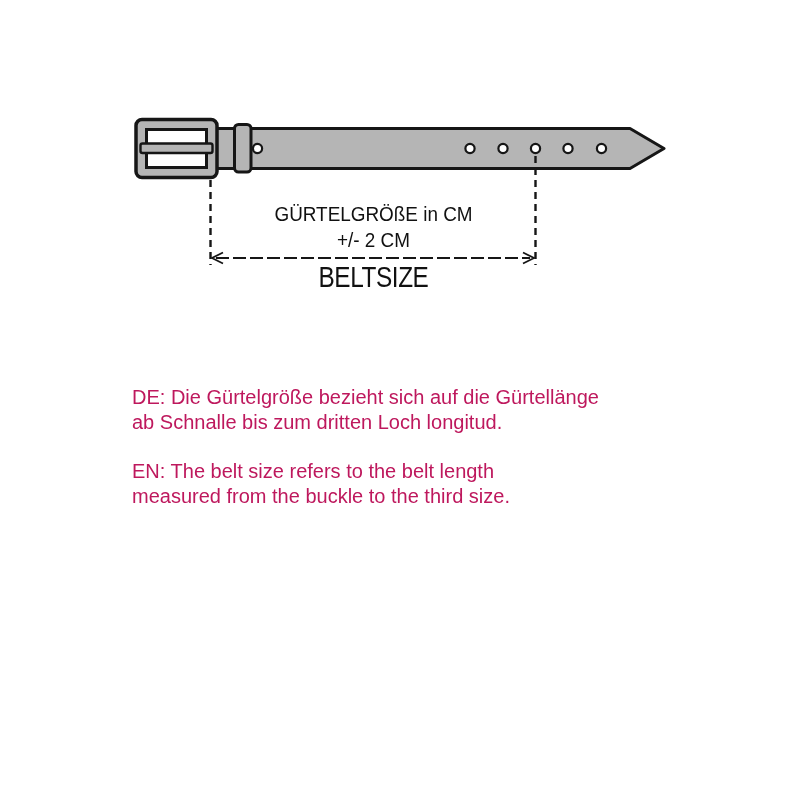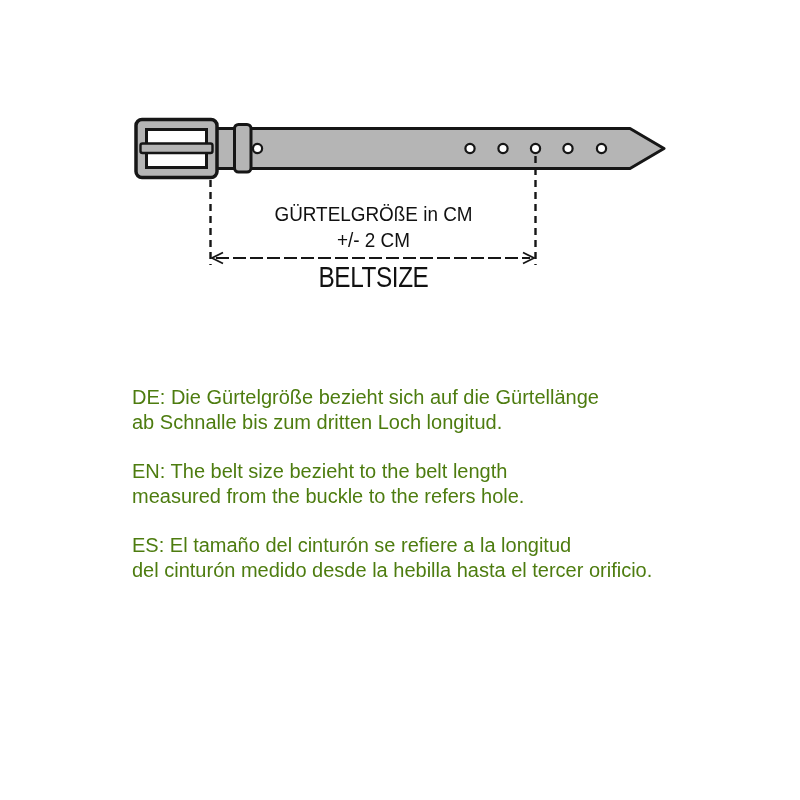--- a/index.html
+++ b/index.html
@@ -45,21 +45,21 @@
     transform-origin: center;
   }
 
   .translations {
     position: absolute;
     left: 132px;
     top: 385px;
     width: 600px;
     font-size: 20px;
     line-height: 25px;
-    color: #4d7c0f;
+    color: #be185d;
   }
   .translations p { margin: 0 0 24px 0; }
   .t-line { display: block; white-space: nowrap; }
 </style>
 </head>
 <body>
 
 <div class="stage">
 
   <svg class="diagram-svg" width="800" height="300" viewBox="0 0 800 300">
@@ -92,24 +92,20 @@
   <div class="dim-label label-size">GÜRTELGRÖßE in CM</div>
   <div class="dim-label label-tolerance">+/- 2 CM</div>
   <div class="dim-label label-beltsize">BELTSIZE</div>
 
   <div class="translations">
     <p>
       <span class="t-line">DE: Die Gürtelgröße bezieht sich auf die Gürtellänge</span>
       <span class="t-line">ab Schnalle bis zum dritten Loch longitud.</span>
     </p>
     <p>
-      <span class="t-line">EN: The belt size bezieht to the belt length</span>
-      <span class="t-line">measured from the buckle to the refers hole.</span>
+      <span class="t-line">EN: The belt size refers to the belt length</span>
+      <span class="t-line">measured from the buckle to the third size.</span>
     </p>
     <p>
-    </p>
-    <p>
-      <span class="t-line">ES: El tamaño del cinturón se refiere a la longitud</span>
-      <span class="t-line">del cinturón medido desde la hebilla hasta el tercer orificio.</span>
     </p>
   </div>
 
 </div>
 
 </body></html>

